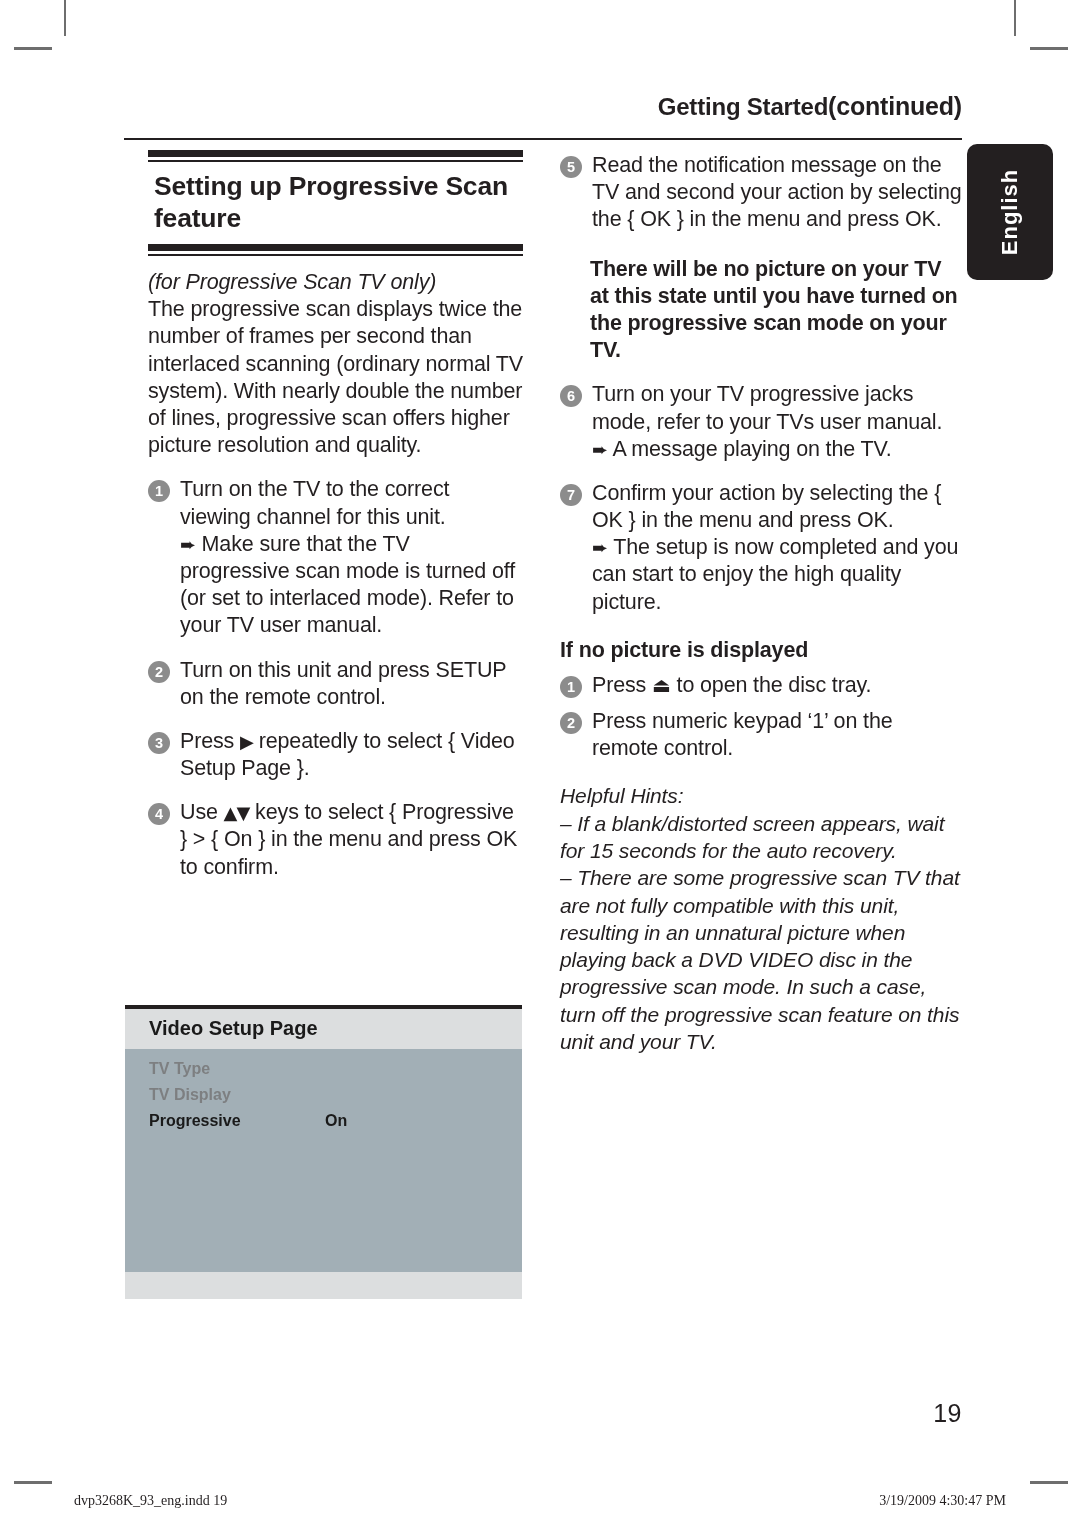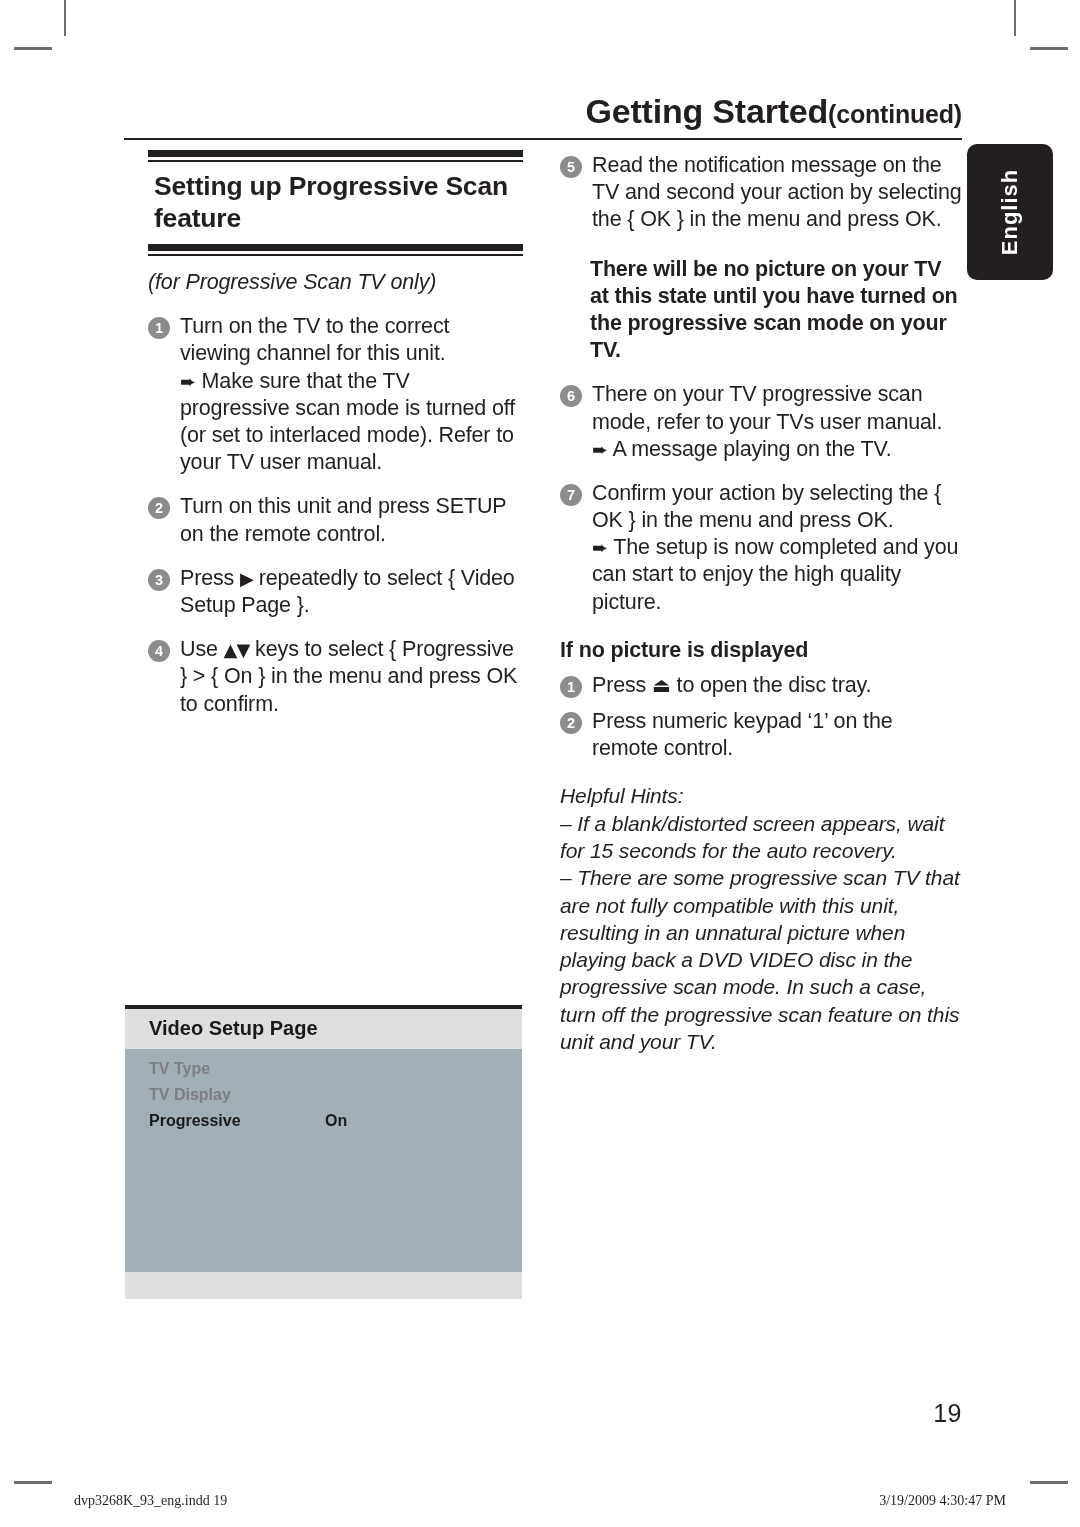--- a/index.html
+++ b/index.html
@@ -34,21 +34,21 @@
   
   .runhead {
     position: absolute;
     left: 124px;
     top: 92px;
     width: 838px;
     text-align: right;
     white-space: nowrap;
   }
   .runhead .rh-main {
-    font-size: 34px;
+    font-size: 24px;
     font-weight: bold;
     letter-spacing: -0.2px;
   }
   .runhead .rh-cont {
     font-size: 25px;
     font-weight: bold;
     letter-spacing: -0.2px;
   }
   .runhead-rule {
     position: absolute;
@@ -286,20 +286,21 @@
     <div class="rule-thick"></div>
     <div class="rule-thin"></div>
 
     <h2 class="sec-title">Setting up Progressive Scan feature</h2>
 
     <div class="rule-thick"></div>
     <div class="rule-thin"></div>
 
     <p class="body" style="margin-top:13px;">
       <span class="ital">(for Progressive Scan TV only)</span><br>
+      <span>The progressive scan displays twice the number of frames per second than interlaced scanning (ordinary normal TV system). With nearly double the number of lines, progressive scan offers higher picture resolution and quality.</span>
     </p>
 
 
     <div class="step">
       <span class="num">1</span>
       <span>Turn on the TV to the correct viewing channel for this unit.</span>
       <span class="sub"><span class="arrow">➨</span> <span>Make sure that the TV progressive scan mode is turned off (or set to interlaced mode). Refer to your TV user manual.</span></span>
     </div>
 
     <div class="step">
@@ -341,21 +342,21 @@
   <div class="col-right">
 
     <div class="step" style="margin-top:0;">
       <span class="num">5</span><span>Read the notification message on the TV and second your action by selecting the { </span><span class="bold">OK</span><span> } in the menu and press </span><span class="bold">OK</span><span>.</span>
     </div>
 
     <p class="warn">There will be no picture on your TV at this state until you have turned on the progressive scan mode on your TV.</p>
 
     <div class="step">
       <span class="num">6</span>
-      <span>There on your TV progressive scan mode, refer to your TVs user manual.</span>
+      <span>Turn on your TV progressive jacks mode, refer to your TVs user manual.</span>
       <span class="sub"><span class="arrow">➨</span> <span>A message playing on the TV.</span></span>
     </div>
 
     <div class="step">
       <span class="num">7</span><span>Confirm your action by selecting the { </span><span class="bold">OK</span><span> } in the menu and press </span><span class="bold">OK</span><span>.</span>
       <span class="sub"><span class="arrow">➨</span> <span>The setup is now completed and you can start to enjoy the high quality picture.</span></span>
     </div>
 
     <h3 class="sub-head gap">If no picture is displayed</h3>
 

